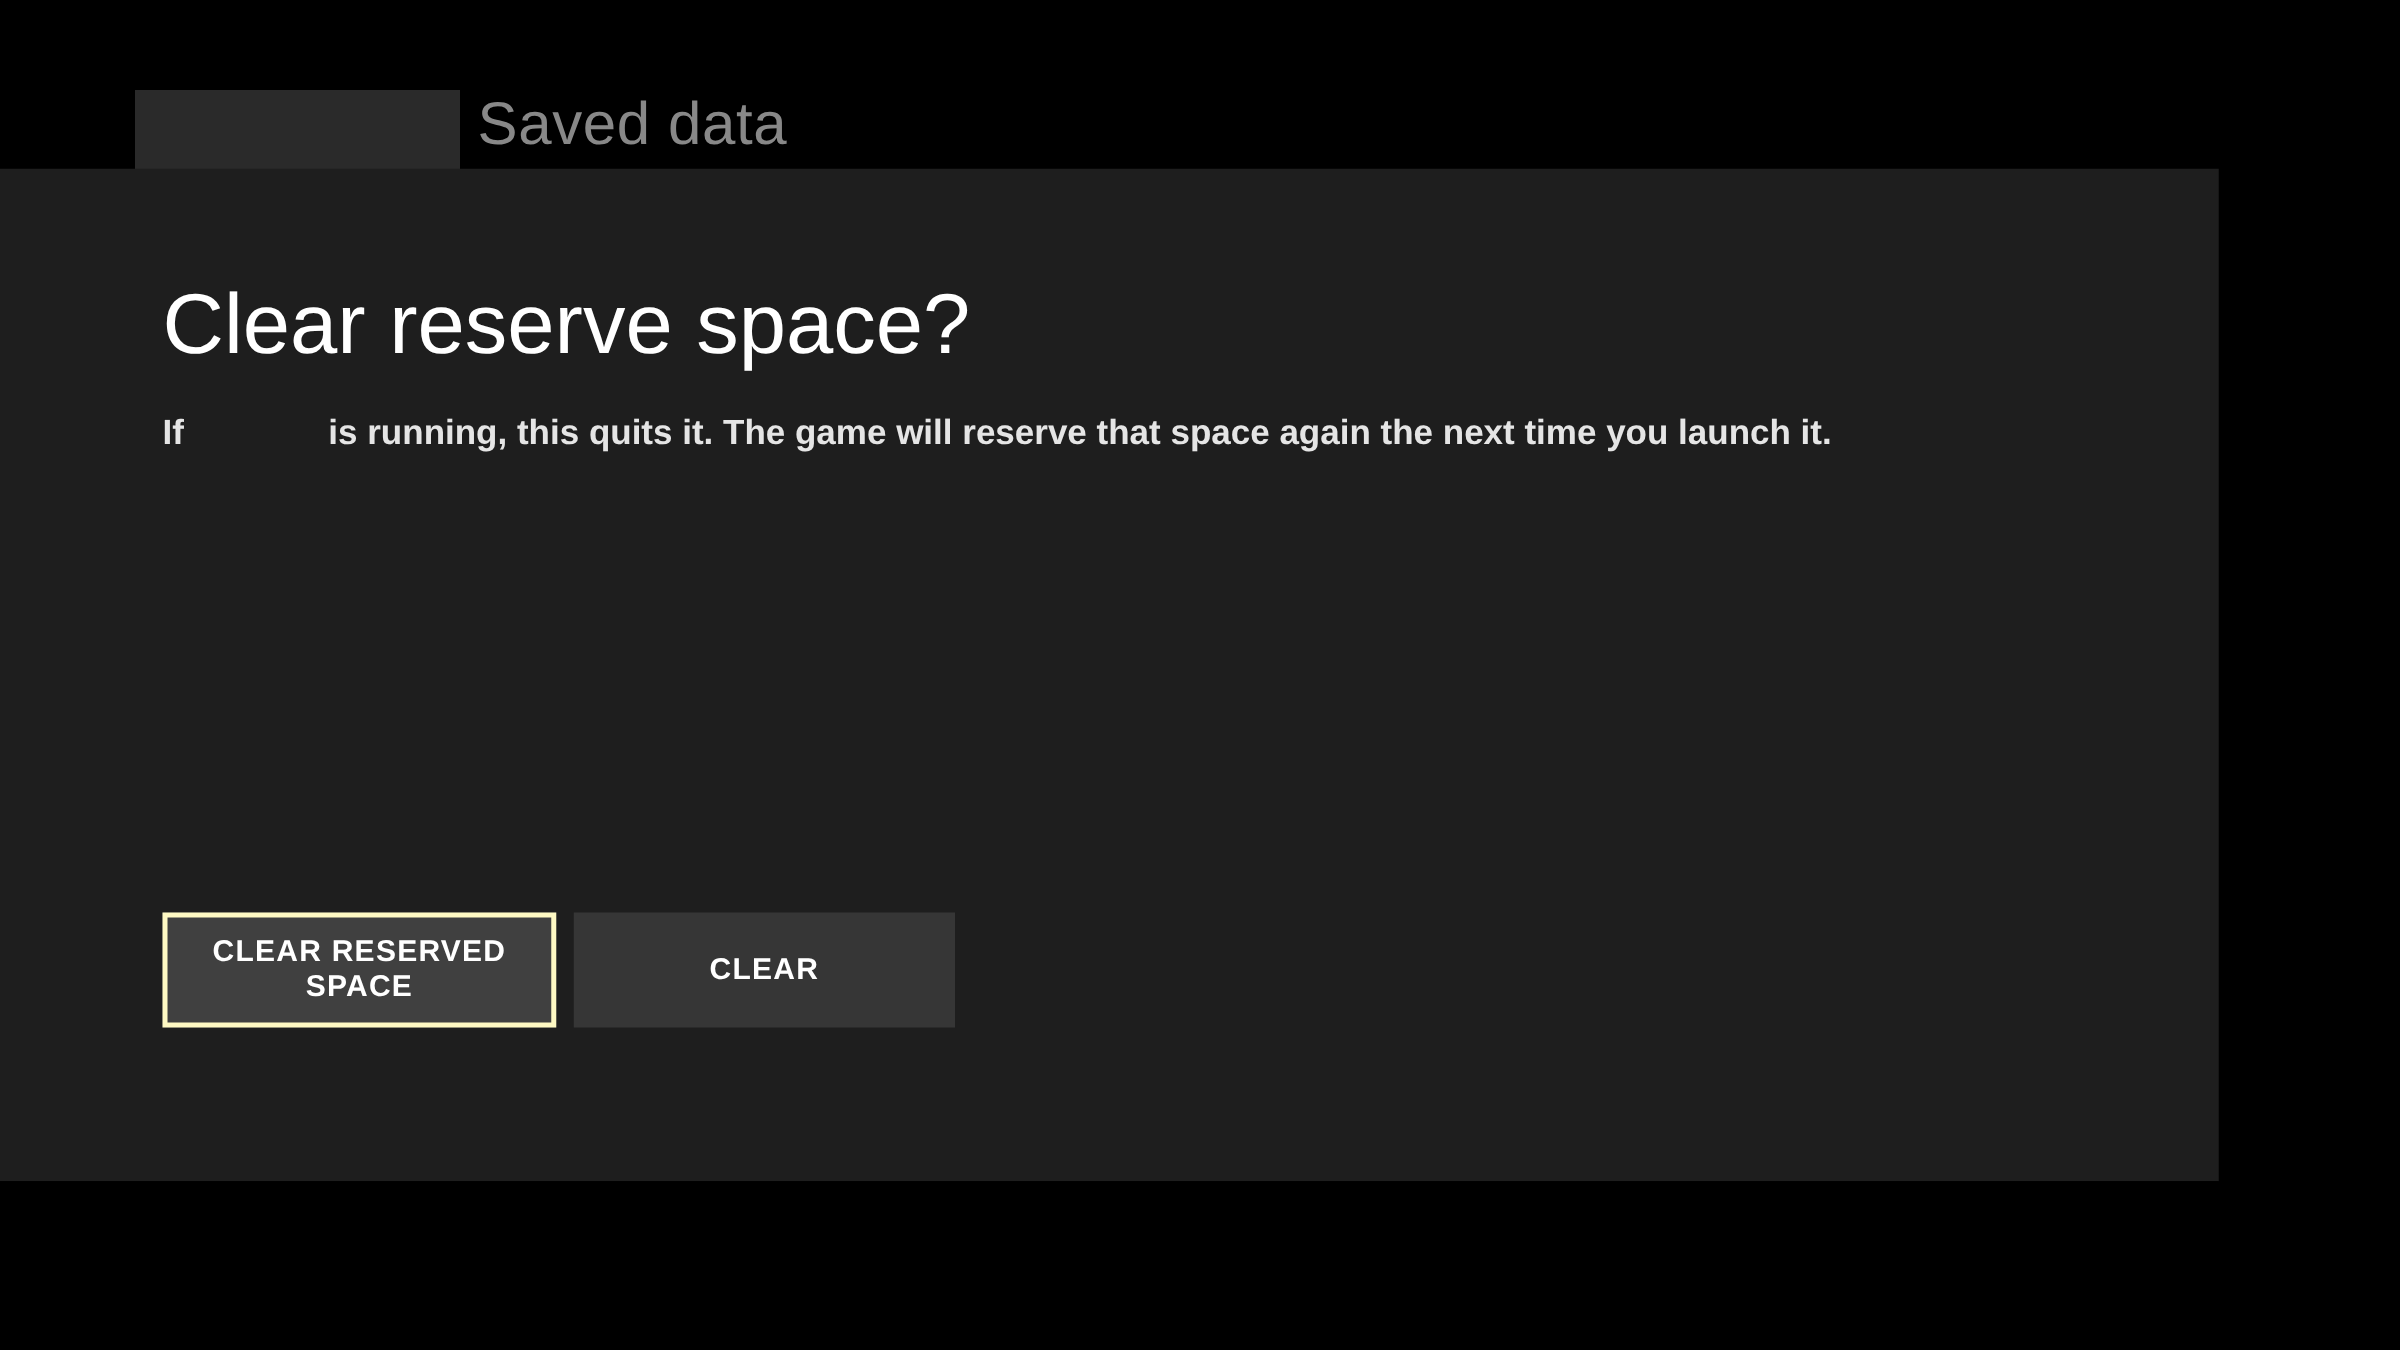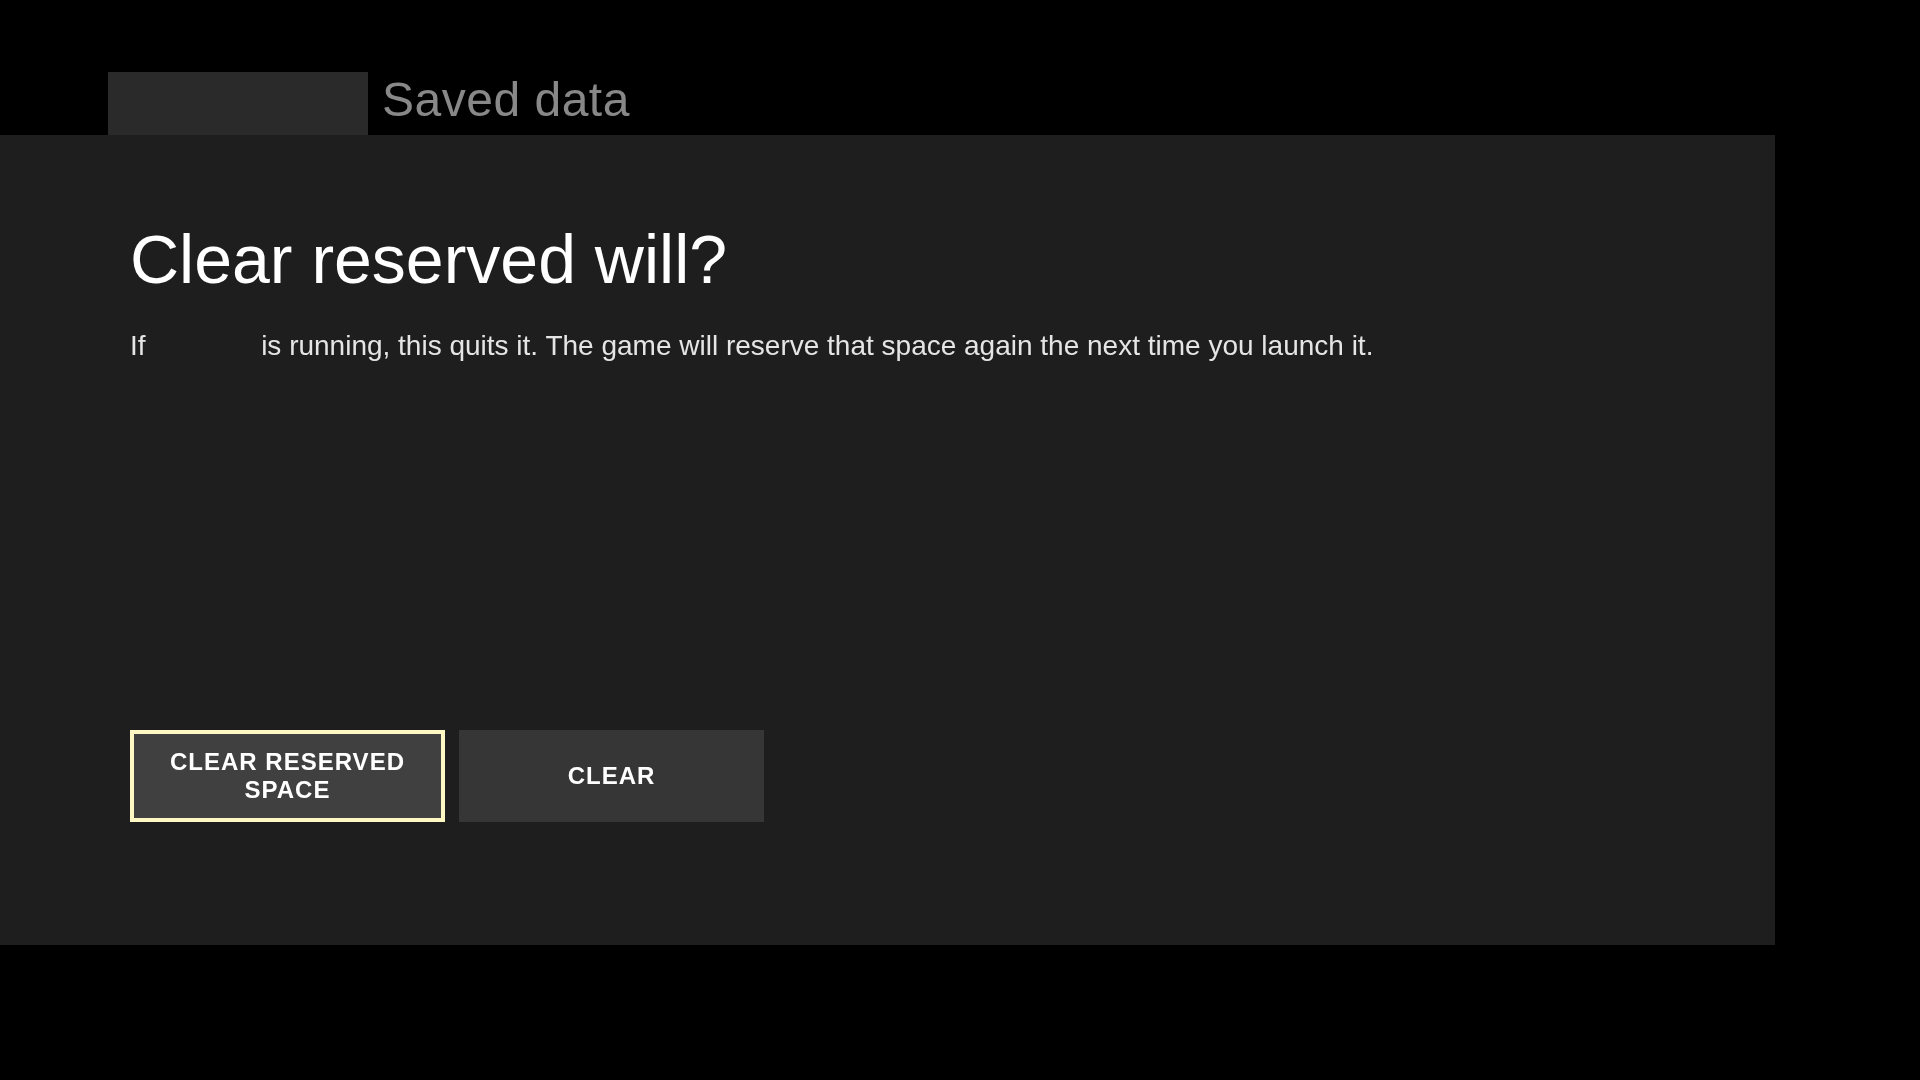--- a/index.html
+++ b/index.html
@@ -72,21 +72,21 @@
       font-weight: 400;
       color: #fff;
       letter-spacing: 0px;
     }
     
     .dialog-body {
       position: absolute;
       left: 130px;
       top: 195px;
       font-size: 28px;
-      font-weight: 400;
+      font-weight: 700;
       color: #e5e5e5;
     }
     
     .body-part1 {
       display: inline;
     }
     
     .body-redacted {
       display: inline-block;
       width: 100px;
@@ -154,21 +154,21 @@
 <div class="outer">
 
   <div class="right-black"></div>
 
   <div class="header-bar">
     <div class="header-tile"></div>
     <div class="header-title">Saved data</div>
   </div>
 
   <div class="content-panel">
-    <h1 class="dialog-title">Clear reserved will?</h1>
+    <h1 class="dialog-title">Clear reserve space?</h1>
 
     <div class="dialog-body">
       <span class="body-part1">If</span>
       <span class="body-redacted"></span>
       <span class="body-part2">is running, this quits it. The game will reserve that space again the next time you launch it.</span>
     </div>
 
     <div class="button-row">
       <button class="btn btn-primary">CLEAR RESERVED SPACE</button>
       <button class="btn btn-secondary">CLEAR</button>

